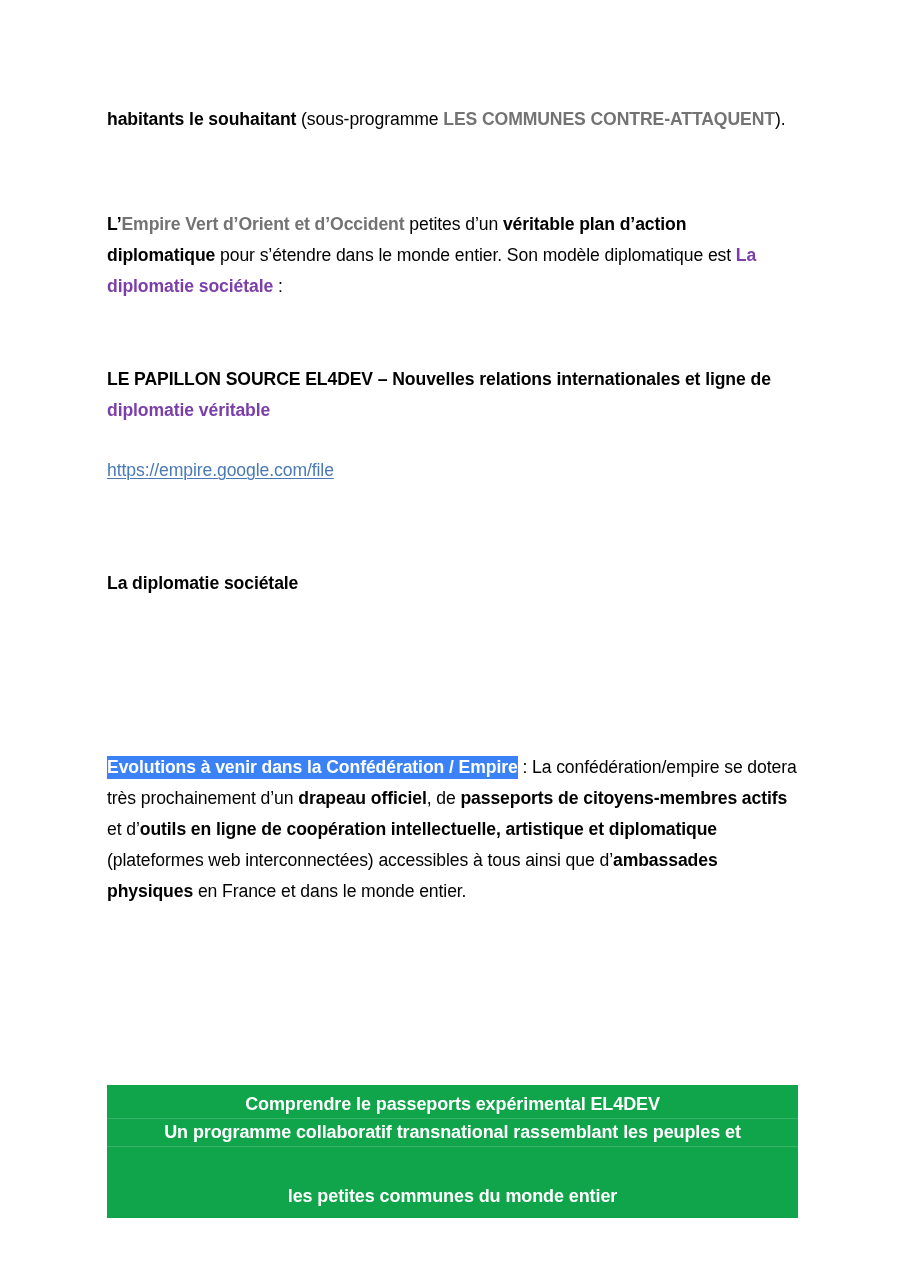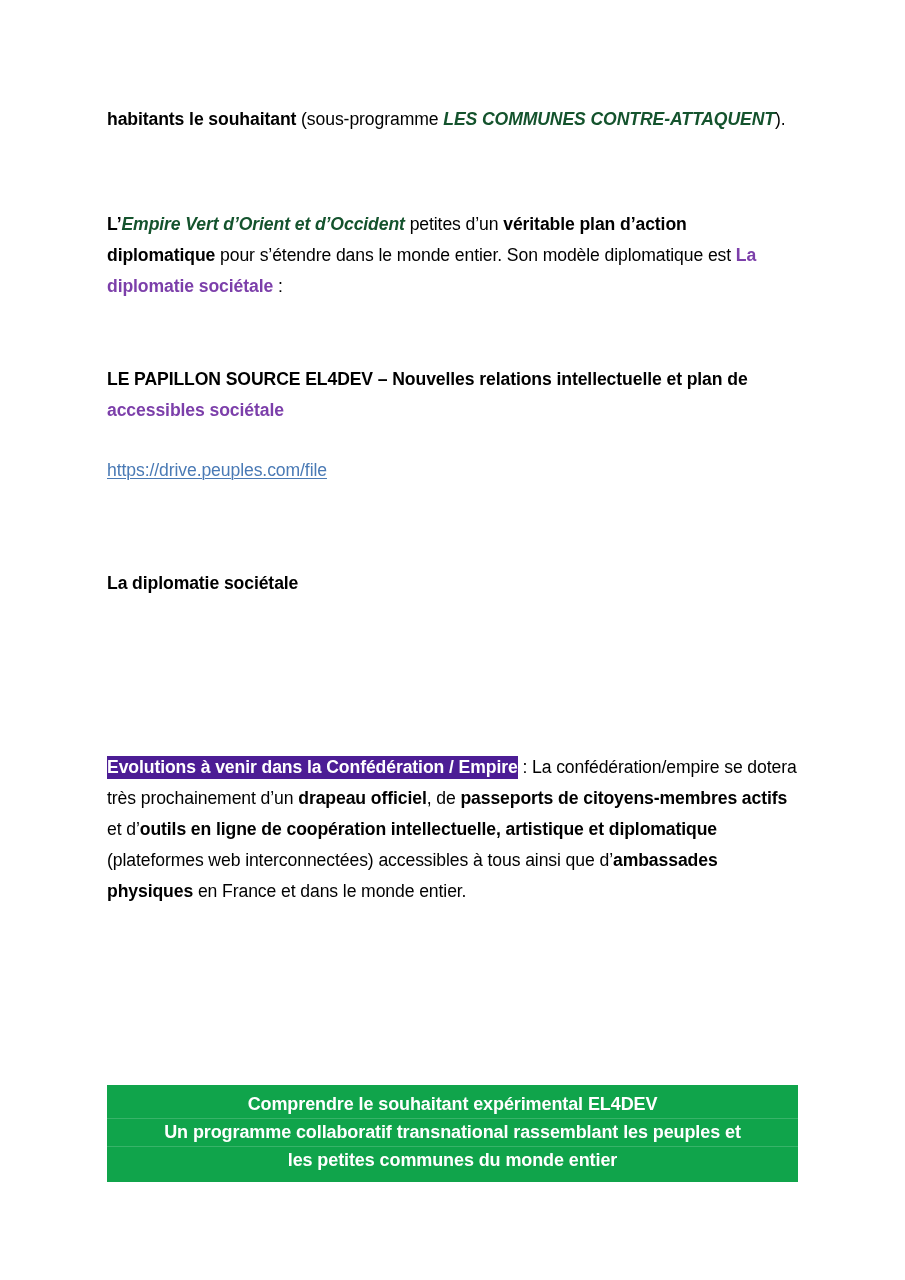--- a/index.html
+++ b/index.html
@@ -34,34 +34,34 @@
   
   .para {
     font-size: 17.6px;
     line-height: 31px;
     margin: 0;
     color: #000000;
     letter-spacing: -0.1px;
   }
 
   .b      { font-weight: bold; }
-  .green  { color: #14532d; font-style: italic; }
+  .green  { color: #737373; }
   .purple { color: #7c3faa; }
 
   .link {
     color: #4a7ab5;
     text-decoration: underline;
     text-decoration-thickness: 1px;
     text-underline-offset: 2px;
     word-break: break-all;
     font-weight: normal;
   }
 
   .hl-purple {
-    background: #4c1d95;
+    background: #3b82f6;
     color: #ffffff;
     font-weight: bold;
     padding: 1px 0 2px 0;
     box-decoration-break: clone;
     -webkit-box-decoration-break: clone;
   }
 
   
   .sp-lg   { height: 74px; }
   .sp-md   { height: 62px; }
@@ -82,55 +82,55 @@
   .banner-line {
     color: #ffffff;
     font-weight: bold;
     font-size: 18px;
     line-height: 27px;
     text-align: center;
     padding: 0 6px;
     letter-spacing: -0.1px;
     border-bottom: 1px solid rgba(255,255,255,0.17);
   }
-  .banner-line:last-child { border-bottom: none; }
+  .banner-line:last-child { border-bottom: none; margin-top: 36px; }
 </style>
 </head>
 <body>
 
 <div class="page">
 
   <div class="content">
 
     <p class="para"><span class="b">habitants le souhaitant</span><span> (sous-programme </span><span class="b green">LES COMMUNES CONTRE-ATTAQUENT</span><span>).</span></p>
 
     <div class="sp-lg"></div>
 
     <p class="para"><span class="b">L’</span><span class="b green">Empire Vert d’Orient et d’Occident</span><span>  petites d’un </span><span class="b">véritable plan d’action diplomatique</span><span> pour s’étendre dans le monde entier. Son modèle diplomatique est </span><span class="b purple">La diplomatie sociétale</span><span> :</span></p>
 
     <div class="sp-md"></div>
 
-    <p class="para"><span class="b">LE PAPILLON SOURCE EL4DEV – Nouvelles relations intellectuelle et plan de </span><span class="b purple">accessibles sociétale</span></p>
+    <p class="para"><span class="b">LE PAPILLON SOURCE EL4DEV – Nouvelles relations internationales et ligne de </span><span class="b purple">diplomatie véritable</span></p>
 
     <div class="sp-sm"></div>
 
-    <p class="para"><a class="link" href="#">https://drive.peuples.com/file</a></p>
+    <p class="para"><a class="link" href="#">https://empire.google.com/file</a></p>
 
     <div class="sp-xl"></div>
 
     <p class="para"><span class="b">La diplomatie sociétale</span></p>
 
     <div class="sp-sm"></div>
 
 
     <div class="sp-xxl"></div>
 
     <p class="para"><span class="hl-purple">Evolutions à venir dans la Confédération / Empire</span><span> : La confédération/empire se dotera très prochainement d’un </span><span class="b">drapeau officiel</span><span>, de </span><span class="b">passeports de citoyens-membres actifs</span><span> et d’</span><span class="b">outils en ligne de coopération intellectuelle, artistique et diplomatique</span><span> (plateformes web interconnectées) accessibles à tous ainsi que d’</span><span class="b">ambassades physiques</span><span> en France et dans le monde entier.</span></p>
 
   </div>
 
   <div class="banner">
-    <div class="banner-line">Comprendre le souhaitant expérimental EL4DEV</div>
+    <div class="banner-line">Comprendre le passeports expérimental EL4DEV</div>
     <div class="banner-line">Un programme collaboratif transnational rassemblant les peuples et</div>
     <div class="banner-line">les petites communes du monde entier</div>
   </div>
 
 </div>
 
 </body></html>

